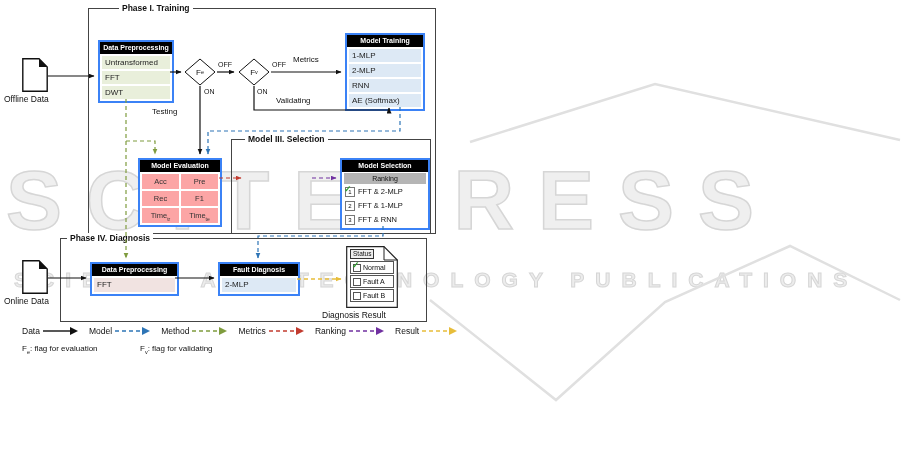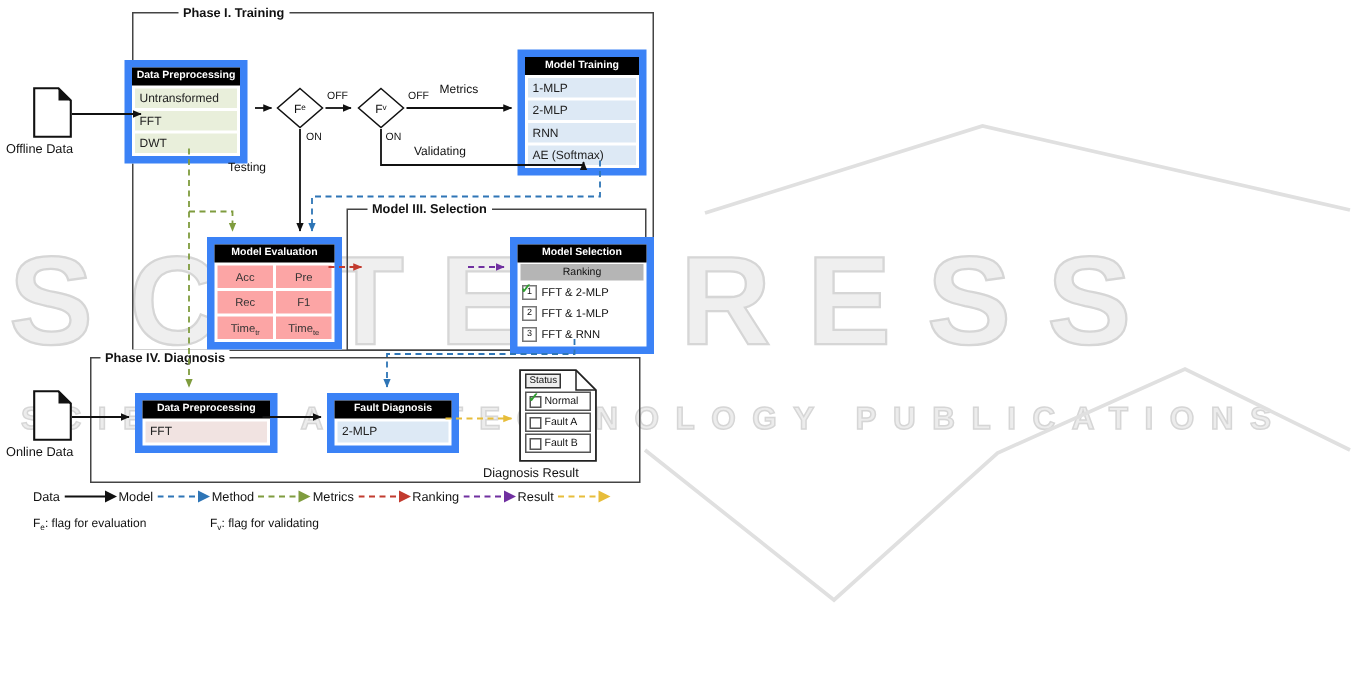--- a/index.html
+++ b/index.html
@@ -10,21 +10,21 @@
             font-weight:bold;letter-spacing:24px;color:#efefef;-webkit-text-stroke:1.5px #d6d6d6;
             white-space:nowrap;z-index:0;}
   .wm-sub{position:absolute;left:14px;top:268px;font-size:21px;letter-spacing:11px;color:#ececec;
           -webkit-text-stroke:1px #d6d6d6;white-space:nowrap;z-index:0;font-weight:bold;}
   .wm-svg{position:absolute;left:0;top:0;z-index:0;}
   
   .phase{position:absolute;border:1px solid #444;z-index:1;}
   .phase-label{position:absolute;top:-6px;background:#fff;padding:0 3px;font-weight:bold;
                font-size:8.5px;white-space:nowrap;}
   
-  .cbox{position:absolute;border:5px solid #3b82f6;background:#fff;z-index:2;padding-bottom:2px;}
+  .cbox{position:absolute;border:2px solid #3b82f6;background:#fff;z-index:2;padding-bottom:2px;}
   .hdr{background:#000;color:#fff;font-size:7px;font-weight:bold;text-align:center;
        height:12px;line-height:12px;white-space:nowrap;}
   .item{font-size:8px;height:13px;line-height:13px;padding-left:3px;margin:2px 2px 0 2px;color:#222;}
   .item.centered{text-align:center;padding-left:0;}
   .grid{display:grid;grid-template-columns:1fr 1fr;gap:2px;padding:2px 2px 0 2px;}
   .cell{background:#fca5a5;font-size:7.5px;height:15px;line-height:15px;text-align:center;color:#333;}
   .cell sub{font-size:5px;}
   .subhdr{margin:1px 2px 0 2px;background:#b5b5b5;color:#111;text-align:center;font-size:7px;
           height:11px;line-height:11px;}
   .msrow{display:flex;align-items:center;height:13px;margin:1px 3px 0 3px;position:relative;
@@ -46,21 +46,21 @@
   .status-tag{position:absolute;left:4px;top:3px;border:1px solid #333;background:#eee;
               font-size:6.5px;padding:0 2px;line-height:8px;}
   .res-rows{position:absolute;left:4px;top:15px;}
   .resrow{border:1px solid #555;width:42px;height:11px;display:flex;align-items:center;
           margin-bottom:1px;background:#fff;position:relative;font-size:7px;white-space:nowrap;}
   .cb{width:6px;height:6px;border:1px solid #555;margin:0 2px;background:#fff;flex:0 0 auto;}
   .doc-check{position:absolute;left:1px;top:-2px;color:#2f9e2f;font-size:9px;font-weight:bold;}
   
   #arrows{position:absolute;left:0;top:0;z-index:3;pointer-events:none;}
   
-  .legend{position:absolute;left:22px;top:326px;display:flex;align-items:flex-end;gap:0;z-index:2;}
+  .legend{position:absolute;left:22px;top:326px;display:flex;align-items:flex-end;gap:10px;z-index:2;}
   .leg-item{display:flex;align-items:center;gap:3px;}
   .leg-label{font-size:8.5px;}
   .footnote{position:absolute;font-size:8px;z-index:2;white-space:nowrap;}
   .footnote sub{font-size:5.5px;}
 </style>
 </head>
 <body>
 
 <div id="stage">
 
@@ -86,21 +86,21 @@
     <path d="M17,0.8 L17,9 L25.2,9 Z" fill="#111"></path>
   </svg>
   <div class="doc-label" style="left:4px;top:94px;width:62px;">Offline Data</div>
 
   <svg class="doc-icon" style="left:22px;top:260px;" width="26" height="34" viewBox="0 0 26 34">
     <path d="M0.8,0.8 L17,0.8 L25.2,9 L25.2,33.2 L0.8,33.2 Z" fill="#fff" stroke="#111" stroke-width="1.4"></path>
     <path d="M17,0.8 L17,9 L25.2,9 Z" fill="#111"></path>
   </svg>
   <div class="doc-label" style="left:4px;top:296px;width:62px;">Online Data</div>
 
-  <div class="cbox" style="left:83px;top:40px;width:72px;">
+  <div class="cbox" style="left:98px;top:40px;width:72px;">
     <div class="hdr">Data Preprocessing</div>
     <div class="item" style="background:#e9efdb;">Untransformed</div>
     <div class="item" style="background:#e9efdb;">FFT</div>
     <div class="item" style="background:#e9efdb;">DWT</div>
   </div>
 
   <div class="diamond" style="left:184px;top:58px;">
     <svg width="32" height="28">
       <polygon points="16,1 31,14 16,27 1,14" fill="#fff" stroke="#111" stroke-width="1"></polygon>
     </svg>

